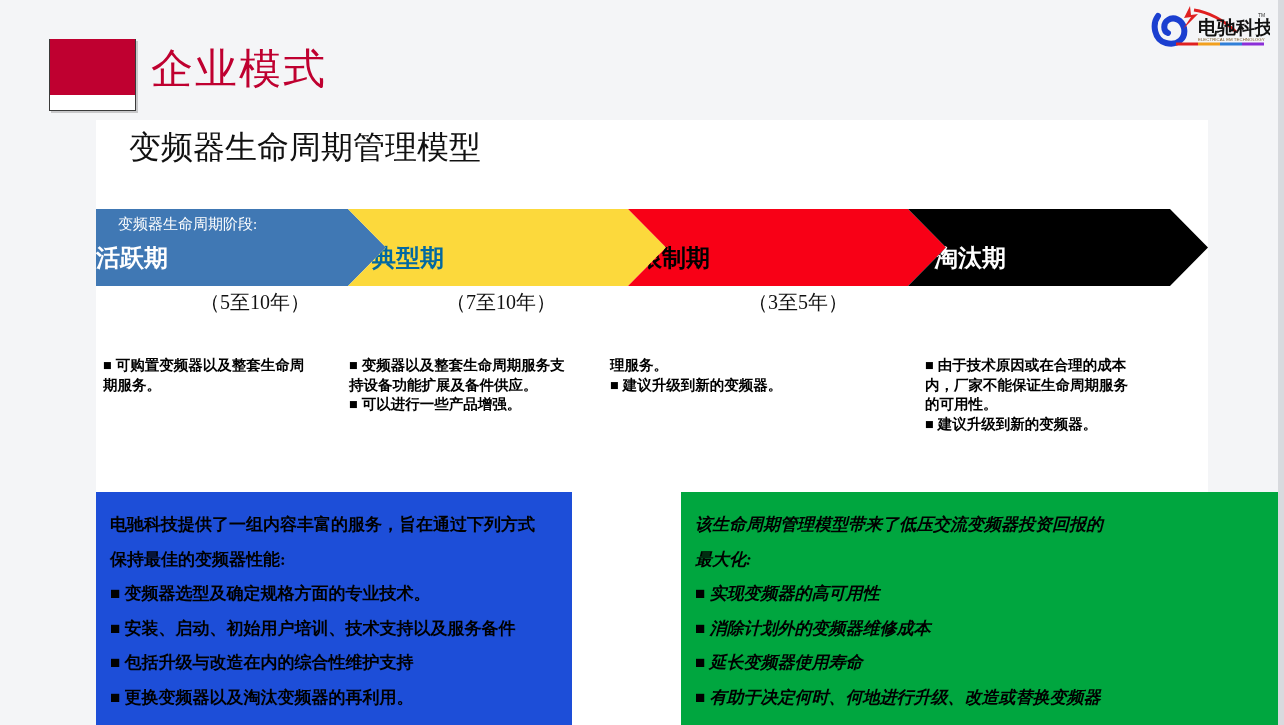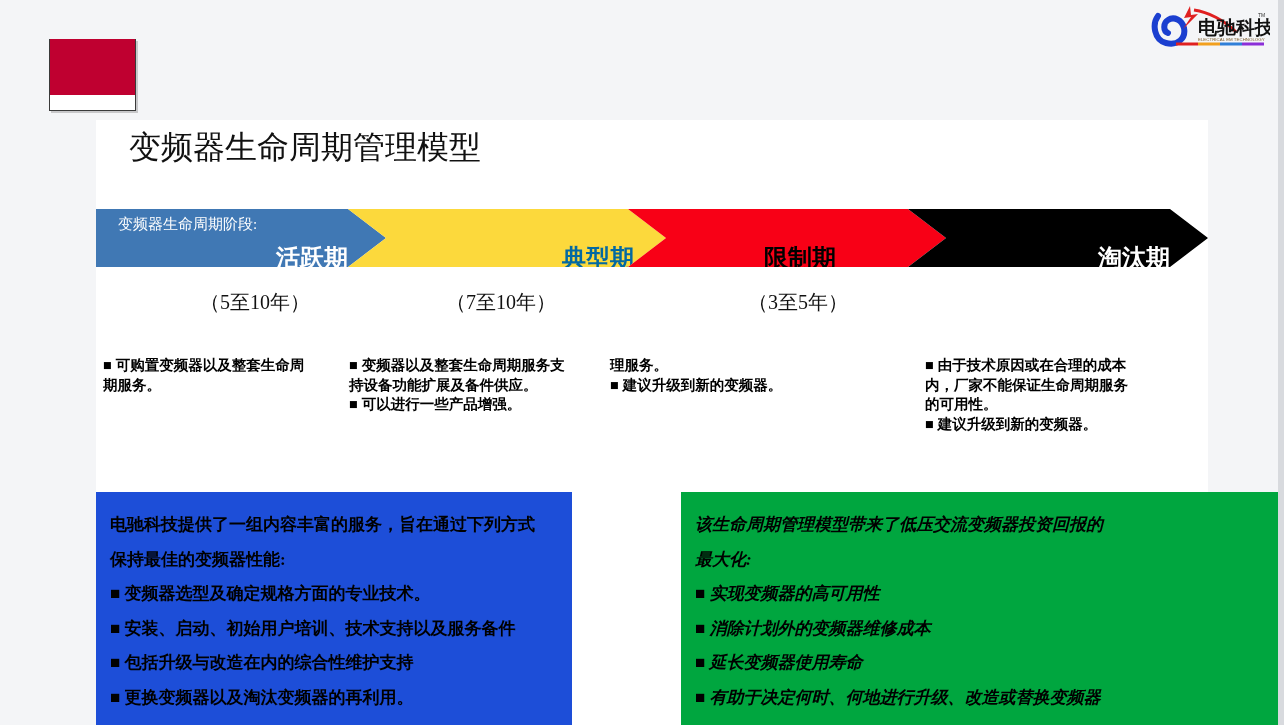--- a/index.html
+++ b/index.html
@@ -87,37 +87,37 @@
   
   .chev-band {
     position: absolute;
     left: 0px; top: 89px;
     width: 1112px;
     height: 77px;
   }
   .chev {
     position: absolute;
     top: 0;
-    height: 58px;
+    height: 77px;
     display: block;
   }
   .chev .lbl-small {
     position: absolute;
     left: 22px; top: 5px;
     font-size: 15px;
     line-height: 20px;
     color: #ffffff;
     white-space: nowrap;
     font-family: "Liberation Serif", "DejaVu Serif", serif;
   }
   .chev .lbl-main {
     position: absolute;
     top: 32px;
     width: 100%;
-    text-align: right;
+    text-align: left;
     font-size: 24px;
     line-height: 34px;
     font-weight: bold;
     white-space: nowrap;
     font-family: "Liberation Sans", "DejaVu Sans", sans-serif;
   }
   .chev.c-blue {
     left: 0px; width: 290px;
     background: #4078b4;
     clip-path: polygon(0 0, 252px 0, 290px 50%, 252px 100%, 0 100%);
@@ -220,20 +220,21 @@
 </head>
 <body>
 
 <div id="slide">
 
   <div class="header-band">
     <div class="title-swatch">
       <div class="swatch-fill"></div>
       <div class="swatch-base"></div>
     </div>
+    <div class="slide-title">企业模式</div>
 
     <div class="logo">
       <svg width="120" height="50" viewBox="0 0 120 50">
         <path d="M8 14 C2 22, 4 38, 16 41 C28 44, 36 36, 34 26 C32 18, 24 14, 18 18 C13 21, 13 29, 18 31" fill="none" stroke="#1b3fd0" stroke-width="6" stroke-linecap="round"></path>
         <path d="M40 4 L34 16 L41 15 L33 27 L48 12 L41 13 Z" fill="#e02020"></path>
         <path d="M44 8 C58 10, 74 18, 86 30" fill="none" stroke="#e02020" stroke-width="3"></path>
         <text x="48" y="32" font-family="&quot;Liberation Sans&quot;, sans-serif" font-size="19" font-weight="bold" fill="#111111">电驰科技</text>
         <text x="48" y="39" font-family="&quot;Liberation Sans&quot;, sans-serif" font-size="4.4" fill="#7a5a2a">ELECTRICAL EM TECHNOLOGY</text>
         <text x="108" y="15" font-family="&quot;Liberation Sans&quot;, sans-serif" font-size="5" fill="#333333">TM</text>
         <rect x="26" y="40.5" width="22" height="3" fill="#e02020"></rect>

